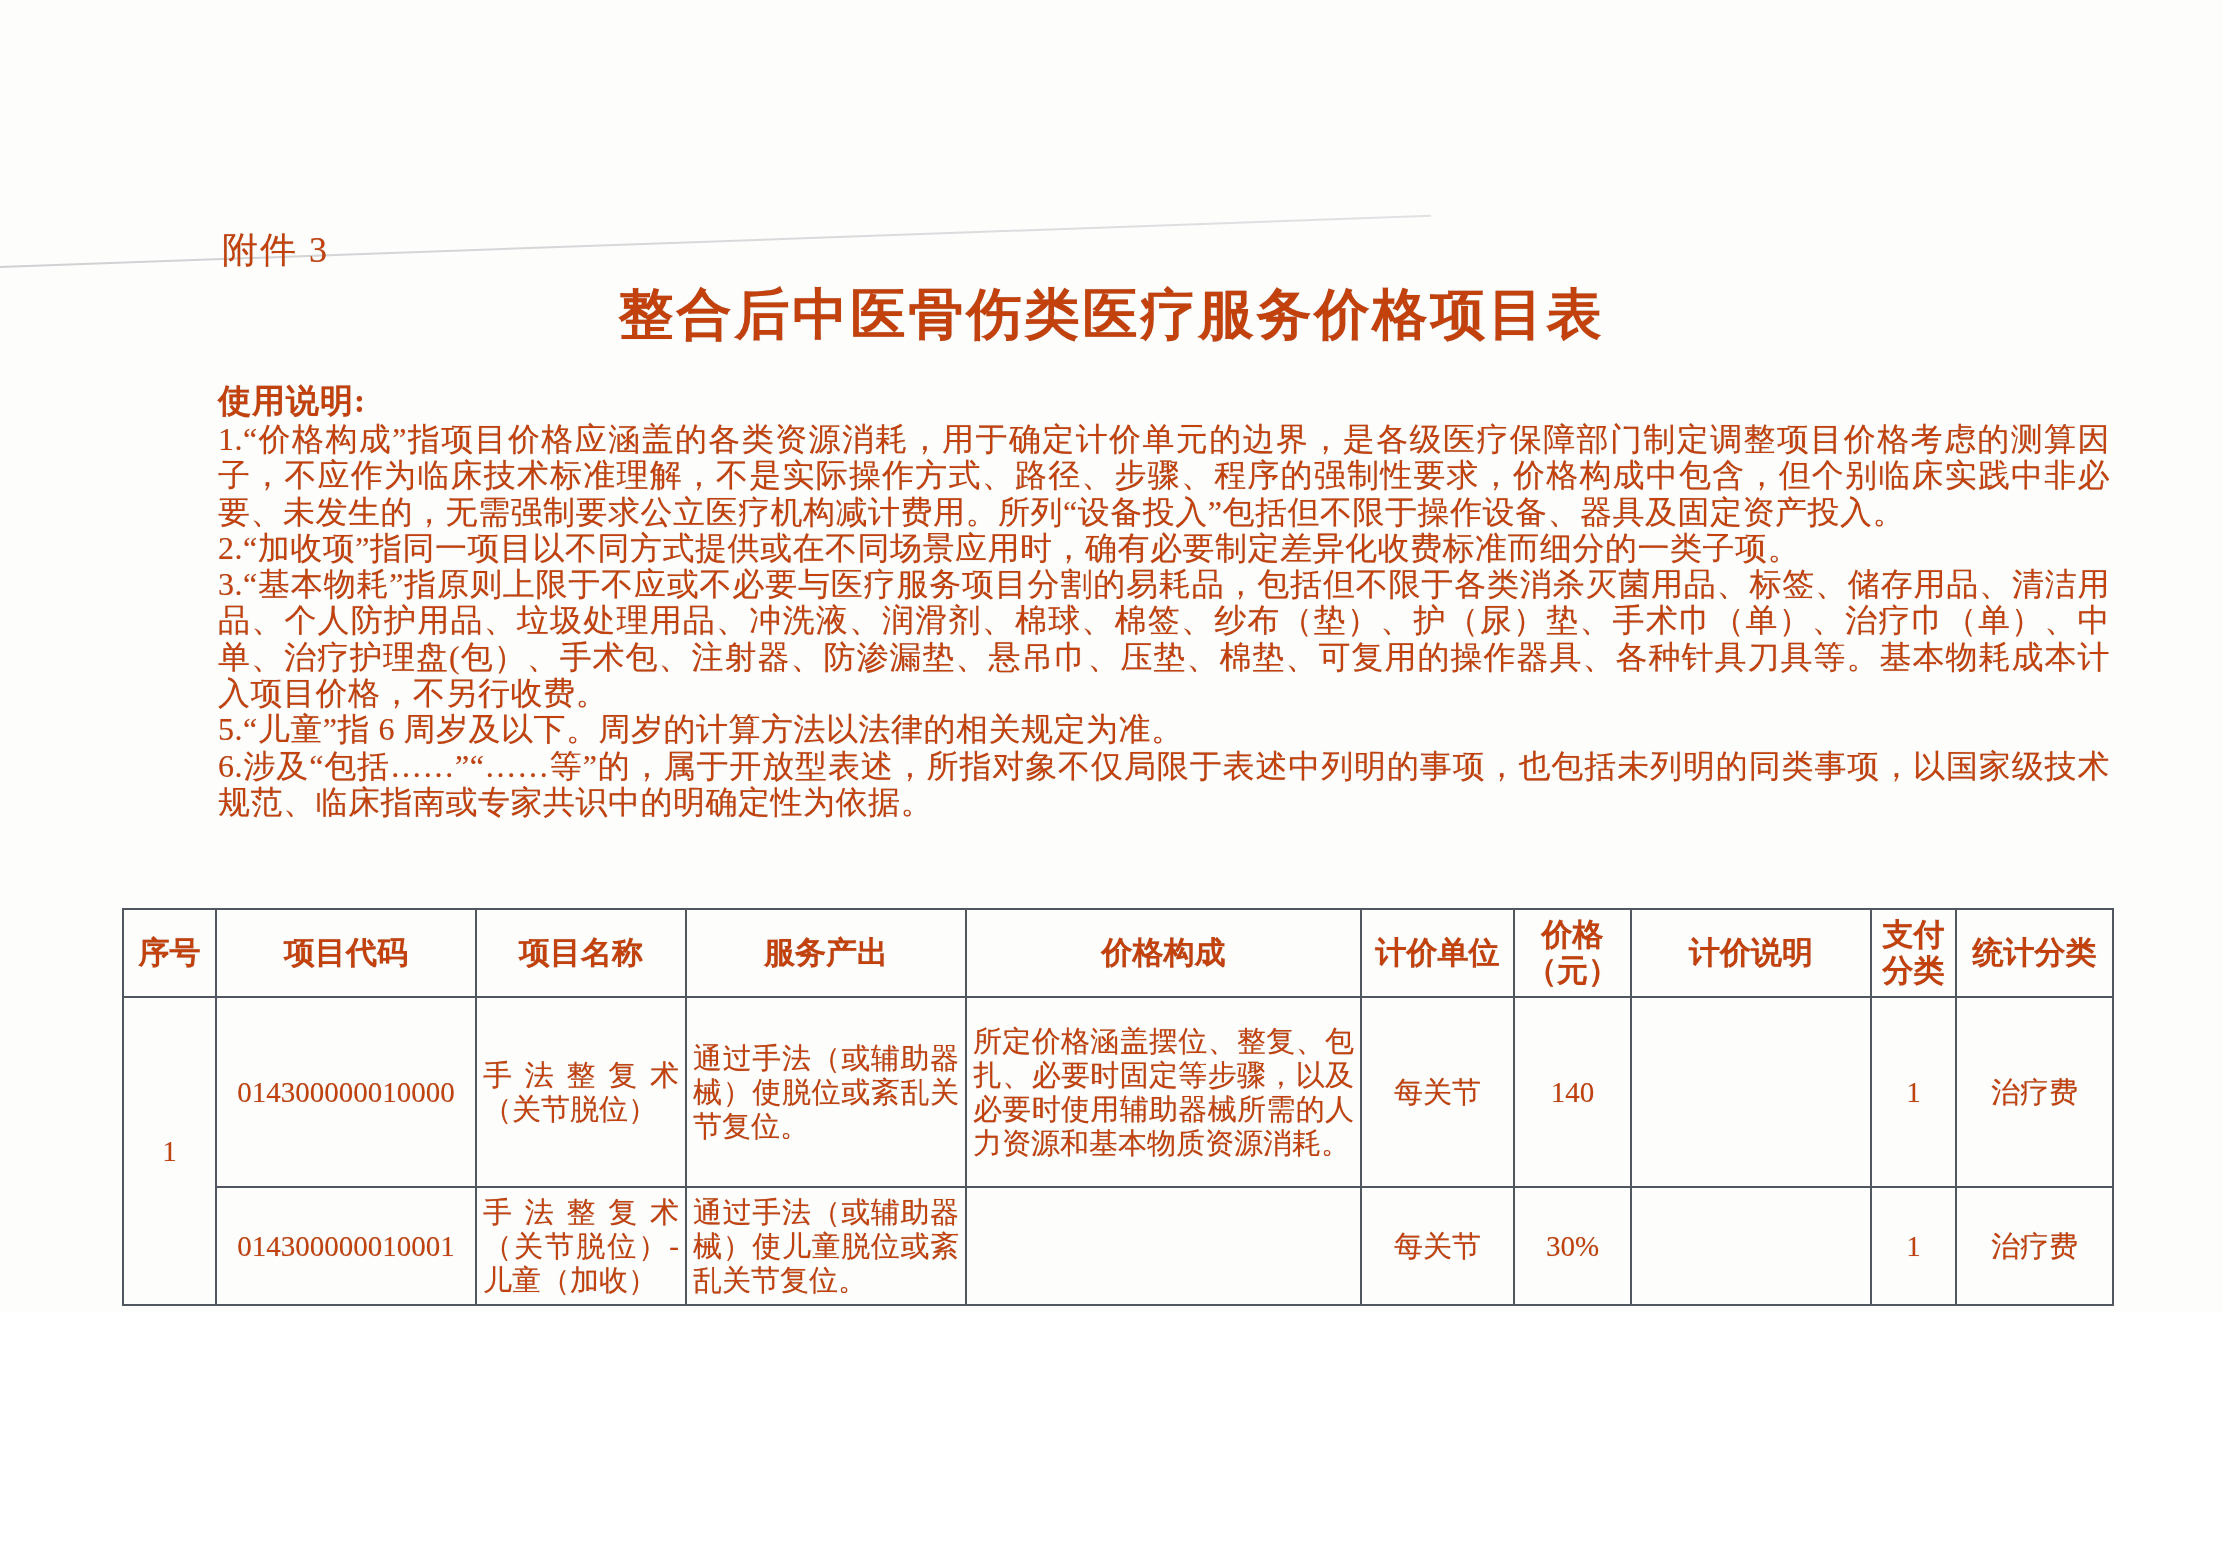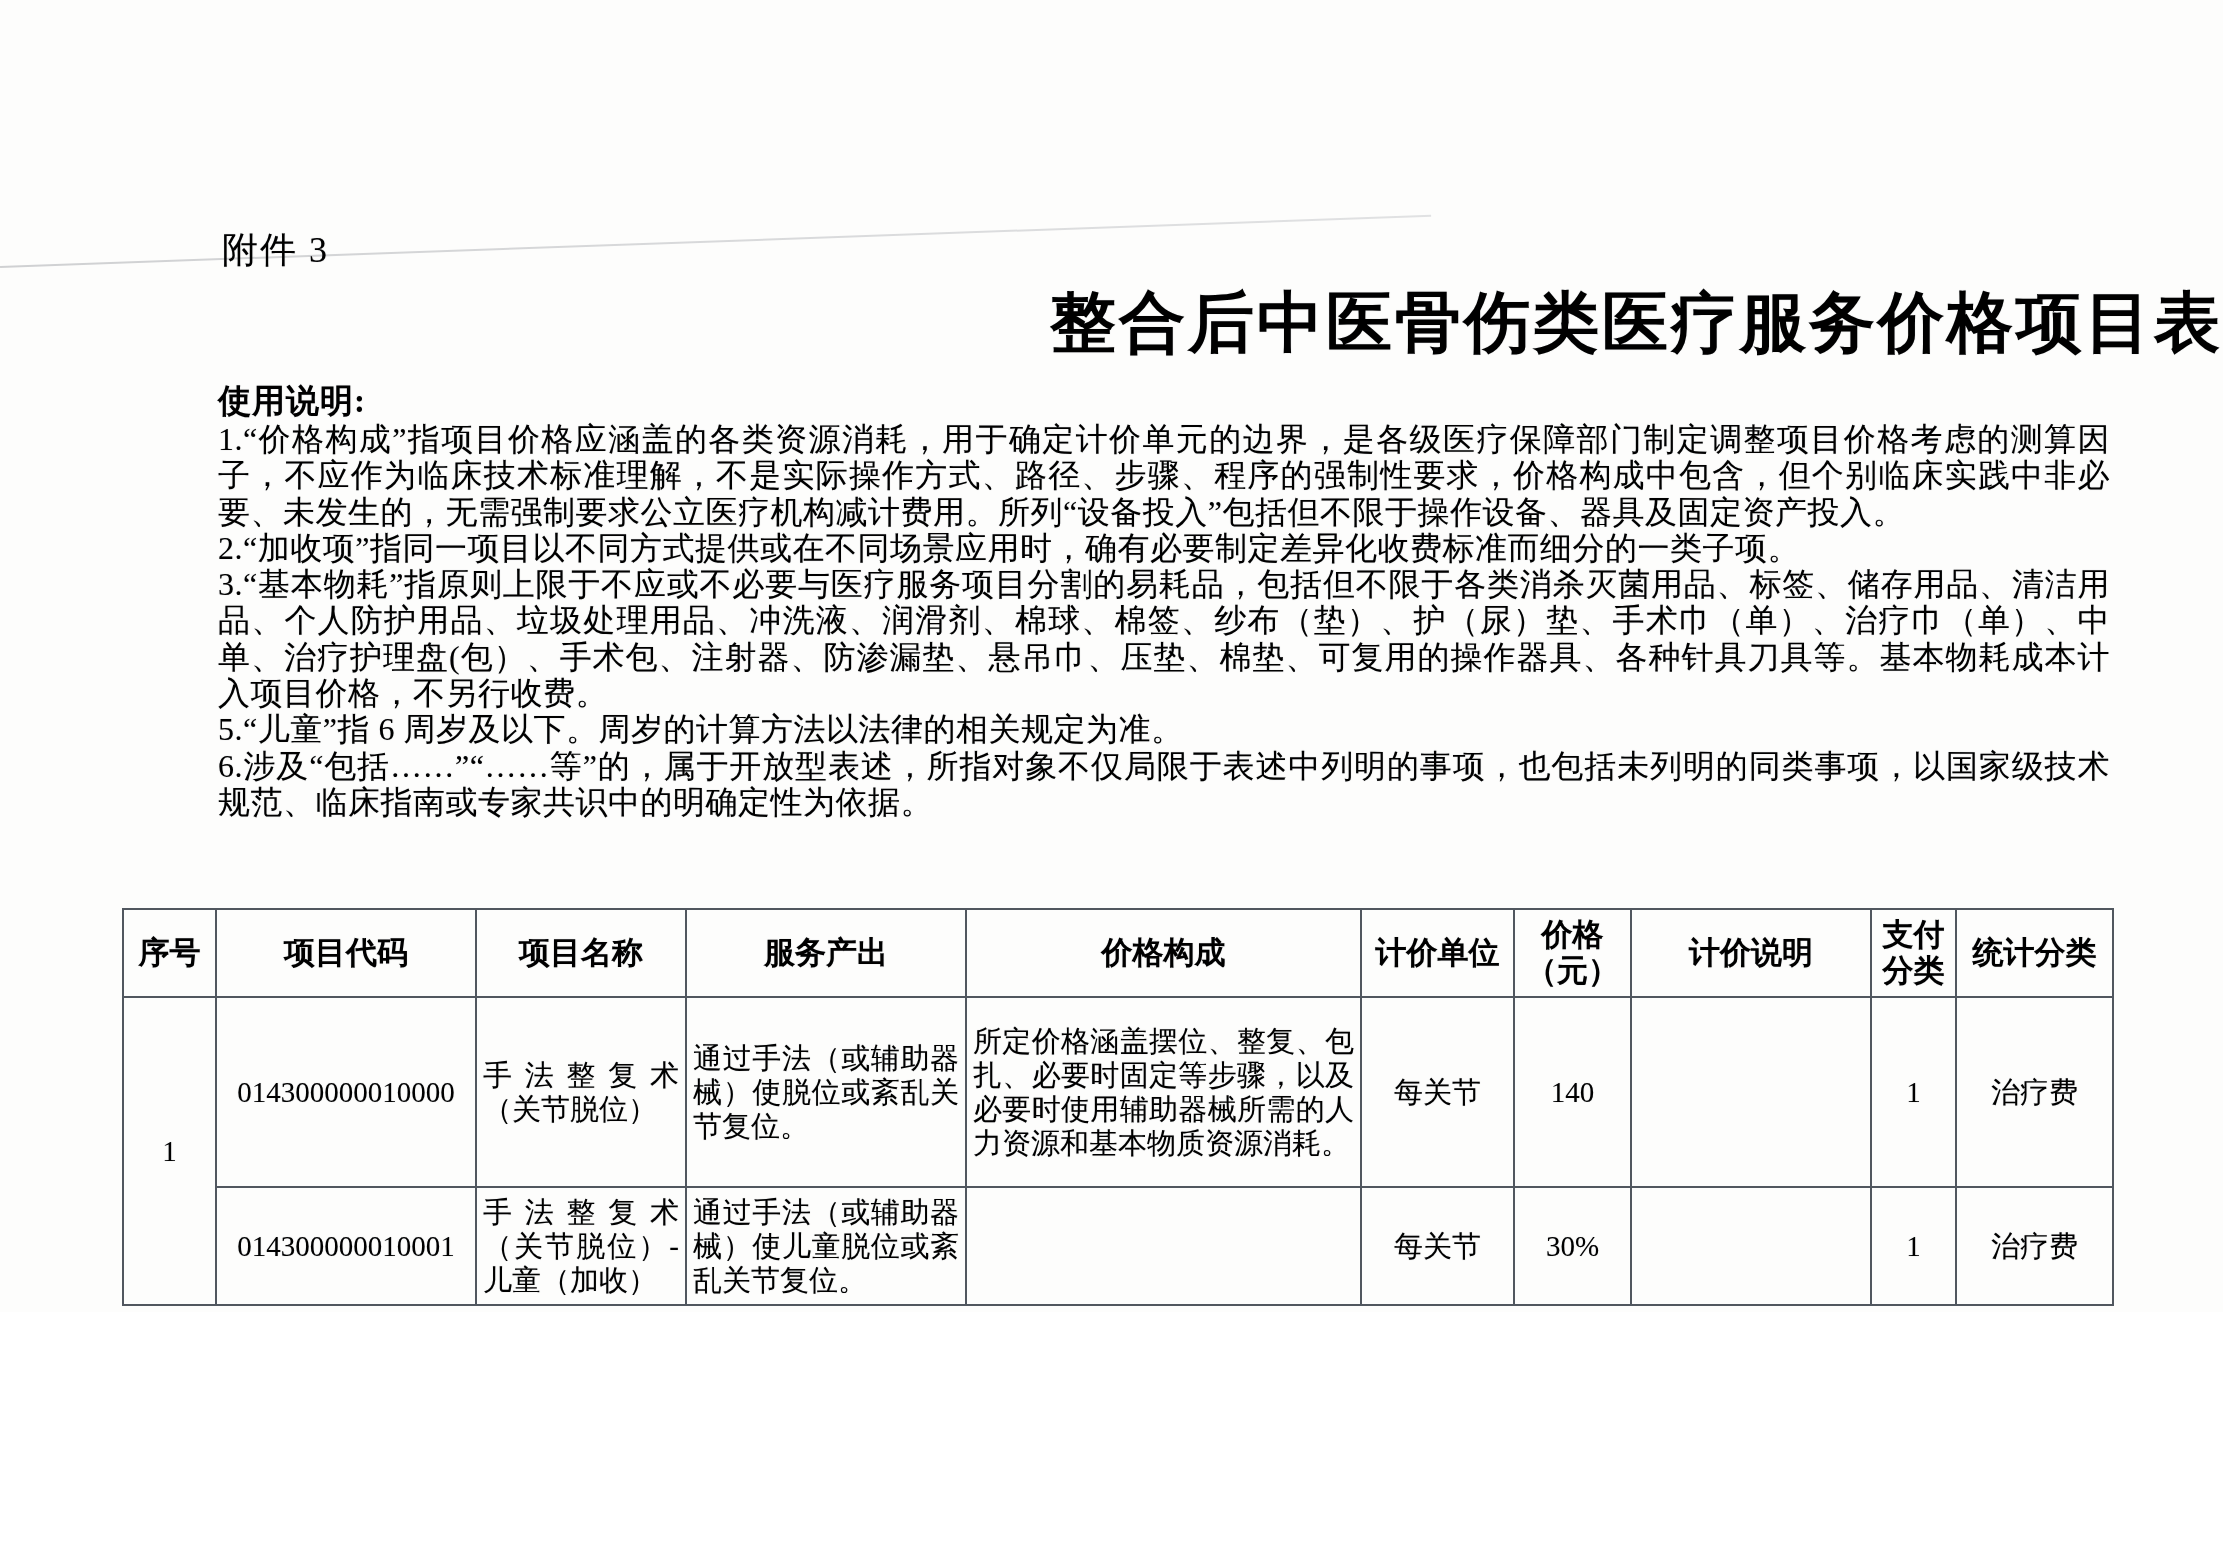--- a/index.html
+++ b/index.html
@@ -1,36 +1,36 @@
 <!DOCTYPE html>
 <html lang="zh"><head>
 <meta charset="utf-8">
 <style>
   html,body { margin:0; padding:0; background:#ffffff; }
   .page {
     position:relative;
     width:2223px; height:1312px;
     background:#fdfdfc;
     overflow:hidden;
-    color:#000000;
+    color:#c2410c;
     font-family:"Liberation Serif","DejaVu Serif",serif;
     text-shadow:0 0 1px rgba(58,65,77,.35);
   }
   .artifact {
     position:absolute; left:0; top:266px; width:1432px; height:2px;
     background:linear-gradient(to right, rgba(170,172,176,.55), rgba(190,192,196,.45));
     transform:rotate(-2.05deg); transform-origin:0 0;
   }
   .attachment {
     position:absolute; left:222px; top:226px;
     font-size:36px; letter-spacing:2px;
   }
   .title {
     position:absolute; left:0; top:278px; width:100%; margin:0;
-    text-align:right; font-size:66px; font-weight:bold; letter-spacing:3px;
+    text-align:center; font-size:55px; font-weight:bold; letter-spacing:3px;
   }
   .instructions {
     position:absolute; left:218px; top:381px; width:1892px;
   }
   .ins-head {
     font-weight:bold; font-size:33px; line-height:40px; 
     letter-spacing:1px;
   }
   .instructions p {
     margin:0; font-size:32px; line-height:36.3px; text-align:justify;

